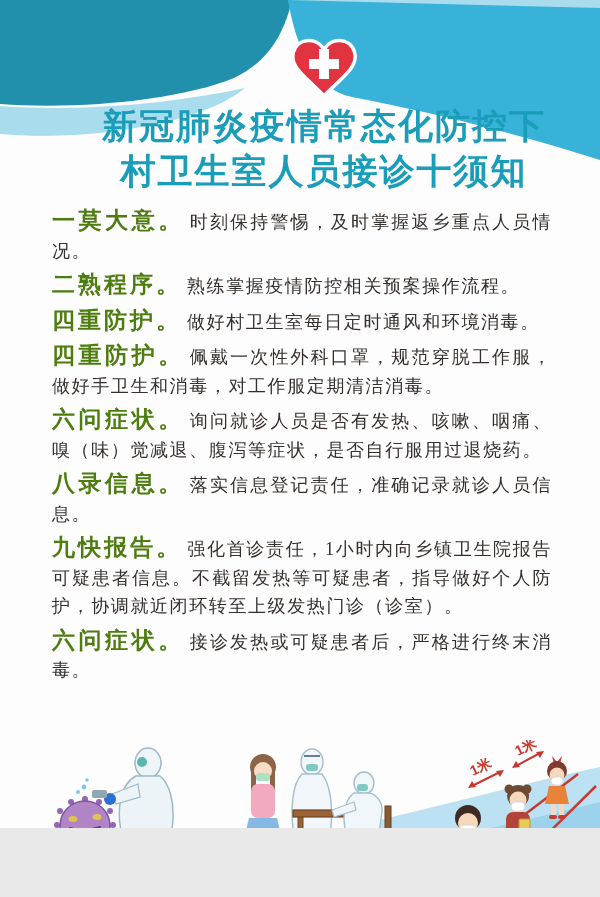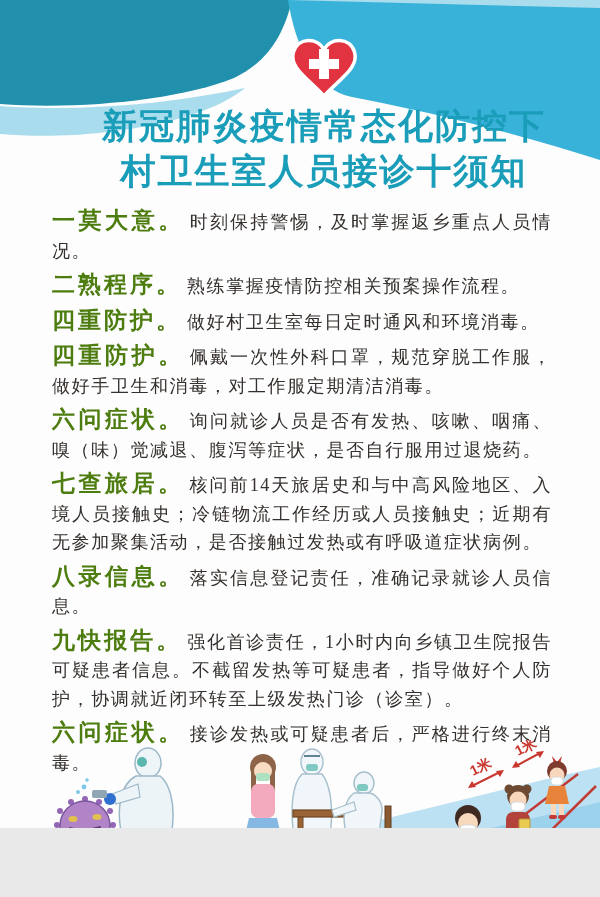--- a/index.html
+++ b/index.html
@@ -52,21 +52,20 @@
     <div>新冠肺炎疫情常态化防控下</div>
     <div>村卫生室人员接诊十须知</div>
   </div>
 
   <div class="items">
     <p class="item"><span class="head">一莫大意。</span><span>时刻保持警惕，及时掌握返乡重点人员情况。</span></p>
     <p class="item"><span class="head">二熟程序。</span><span>熟练掌握疫情防控相关预案操作流程。</span></p>
     <p class="item"><span class="head">四重防护。</span><span>做好村卫生室每日定时通风和环境消毒。</span></p>
     <p class="item"><span class="head">四重防护。</span><span>佩戴一次性外科口罩，规范穿脱工作服，做好手卫生和消毒，对工作服定期清洁消毒。</span></p>
     <p class="item"><span class="head">六问症状。</span><span>询问就诊人员是否有发热、咳嗽、咽痛、嗅（味）觉减退、腹泻等症状，是否自行服用过退烧药。</span></p>
-    <p class="item"><span class="head">七查旅居。</span><span>核问前14天旅居史和与中高风险地区、入境人员接触史；冷链物流工作经历或人员接触史；近期有无参加聚集活动，是否接触过发热或有呼吸道症状病例。</span></p>
     <p class="item"><span class="head">八录信息。</span><span>落实信息登记责任，准确记录就诊人员信息。</span></p>
     <p class="item"><span class="head">九快报告。</span><span>强化首诊责任，1小时内向乡镇卫生院报告可疑患者信息。不截留发热等可疑患者，指导做好个人防护，协调就近闭环转至上级发热门诊（诊室）。</span></p>
     <p class="item"><span class="head">六问症状。</span><span>接诊发热或可疑患者后，严格进行终末消毒。</span></p>
   </div>
 
   <svg class="bottom-art" width="600" height="157" viewBox="0 0 600 157">
 
     <path d="M0 133 C120 126 230 116 330 92 C440 66 530 42 600 27 L600 157 L0 157 Z" fill="#bce1f2"></path>
     <path d="M120 157 C260 140 420 106 600 62 L600 157 Z" fill="#9dd2ec"></path>
 

